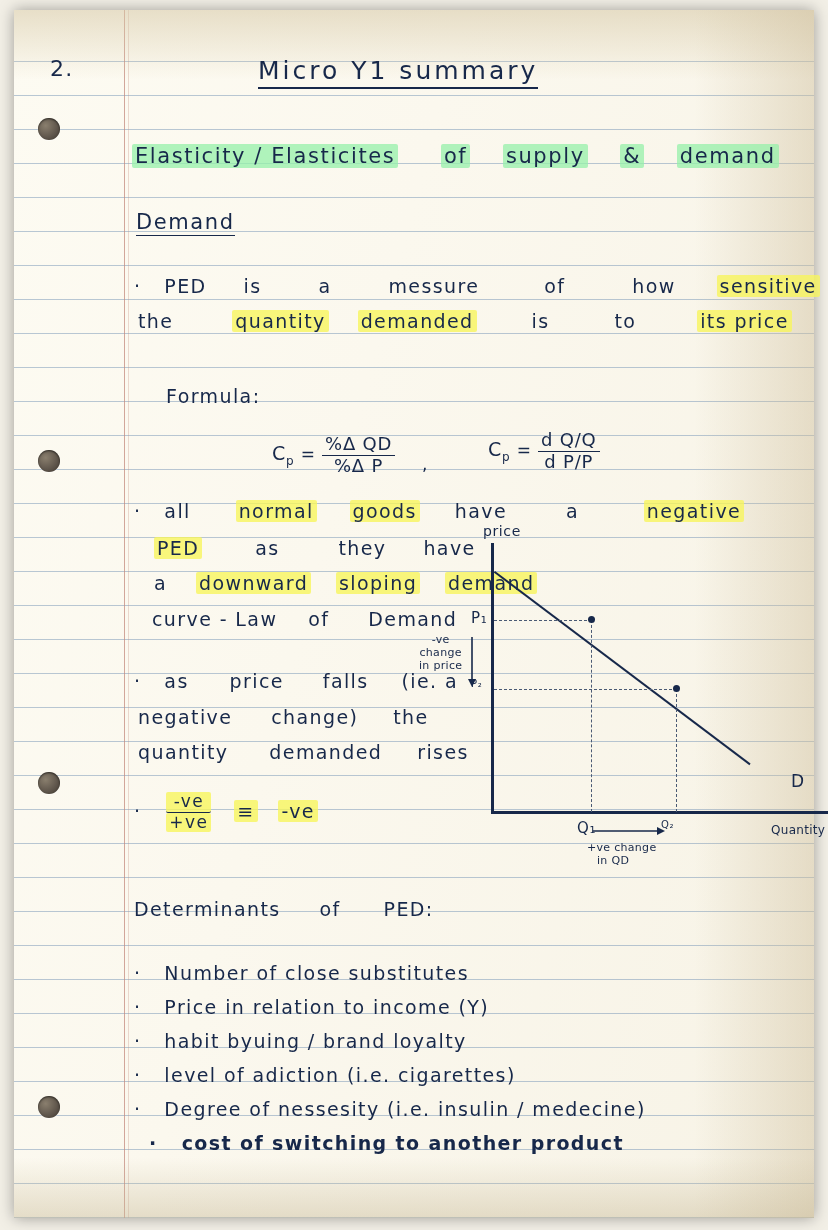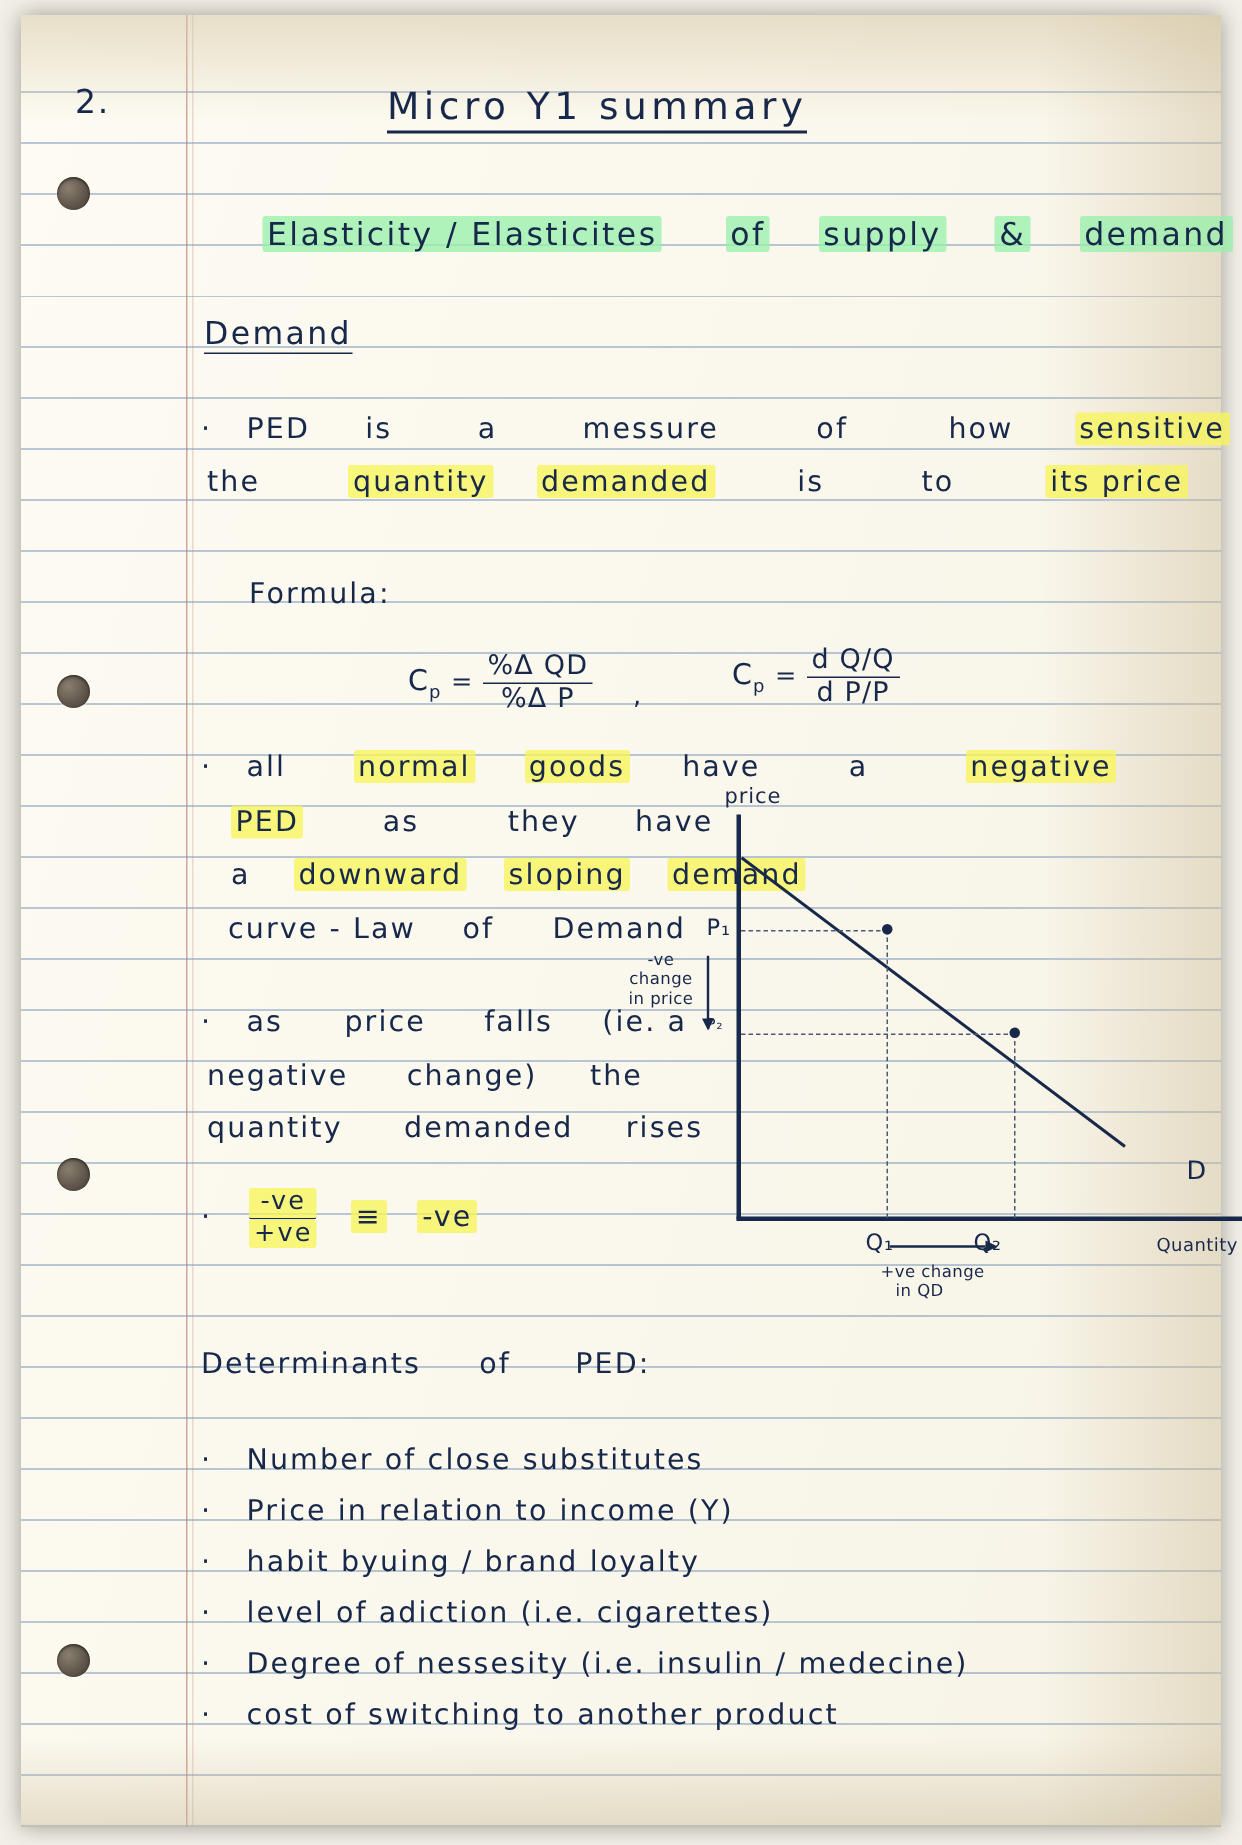--- a/index.html
+++ b/index.html
@@ -152,21 +152,21 @@
 
     <div class="hole" style="top:108px;"></div>
     <div class="hole" style="top:440px;"></div>
     <div class="hole" style="top:762px;"></div>
     <div class="hole" style="top:1086px;"></div>
 
     <div class="hw pagenum ink" style="left:36px; top:46px;">2.</div>
 
     <div class="hw title ink" style="left:244px; top:46px;">Micro Y1 summary</div>
 
-    <div class="hw body ink" style="left:118px; top:134px; letter-spacing:1.6px; font-size:21px;margin-left:43px;">
+    <div class="hw body ink" style="left:118px; top:134px; letter-spacing:1.6px; font-size:21px;">
       <span class="hl-green">Elasticity / Elasticites</span>
       <span style="display:inline-block;width:26px;"></span>
       <span class="hl-green">of</span>
       <span style="display:inline-block;width:16px;"></span>
       <span class="hl-green">supply</span>
       <span style="display:inline-block;width:16px;"></span>
       <span class="hl-green">&amp;</span>
       <span style="display:inline-block;width:16px;"></span>
       <span class="hl-green">demand</span>
     </div>
@@ -325,21 +325,21 @@
       <div class="dashv" style="left:122px; top:105px; height:192px;"></div>
       <div class="dot" style="left:119px; top:101px;"></div>
 
       <div class="dash" style="left:25px; top:174px; width:183px;"></div>
       <div class="dashv" style="left:207px; top:174px; height:123px;"></div>
       <div class="dot" style="left:204px; top:170px;"></div>
 
       <div class="hw small ink" style="left:2px; top:94px; font-size:15px;">P₁</div>
       <div class="hw small ink" style="left:2px; top:163px; font-size:10px;">P₂</div>
       <div class="hw small ink" style="left:108px; top:304px; font-size:15px;text-align:right;">Q₁</div>
-      <div class="hw small ink" style="left:180px; top:304px; font-size:15px;">Q₂</div>
+      <div class="hw small ink" style="left:192px; top:304px; font-size:10px;">Q₂</div>
 
       <svg style="position:absolute; left:124px; top:310px;" width="74" height="12">
         <line x1="0" y1="6" x2="64" y2="6" stroke="#17284a" stroke-width="1.6"></line>
         <polygon points="64,2 72,6 64,10" fill="#17284a"></polygon>
       </svg>
 
       <div class="hw tiny ink" style="left:-50px; top:118px; font-size:11px; text-align:center;">
         <div>-ve</div>
         <div>change</div>
         <div>in price</div>
@@ -382,21 +382,21 @@
       <div class="hw body ink" style="position:relative; left:0; top:0; height:34px;">
         <span class="bullet">·</span>
         <span style="display:inline-block;width:8px;"></span>
         <span>level    of    adiction   (i.e.  cigarettes)</span>
       </div>
       <div class="hw body ink" style="position:relative; left:0; top:0; height:34px;">
         <span class="bullet">·</span>
         <span style="display:inline-block;width:8px;"></span>
         <span>Degree    of    nessesity   (i.e.  insulin / medecine)</span>
       </div>
-      <div class="hw body ink" style="position:relative; left:0; top:0; height:34px;">
+      <div class="hw body ink" style="position:relative; left:15px; top:0; height:34px;font-weight:bold;">
         <span class="bullet">·</span>
         <span style="display:inline-block;width:8px;"></span>
         <span>cost    of    switching    to    another    product</span>
       </div>
     </div>
 
   </div>
 </div>
 
 </body></html>

